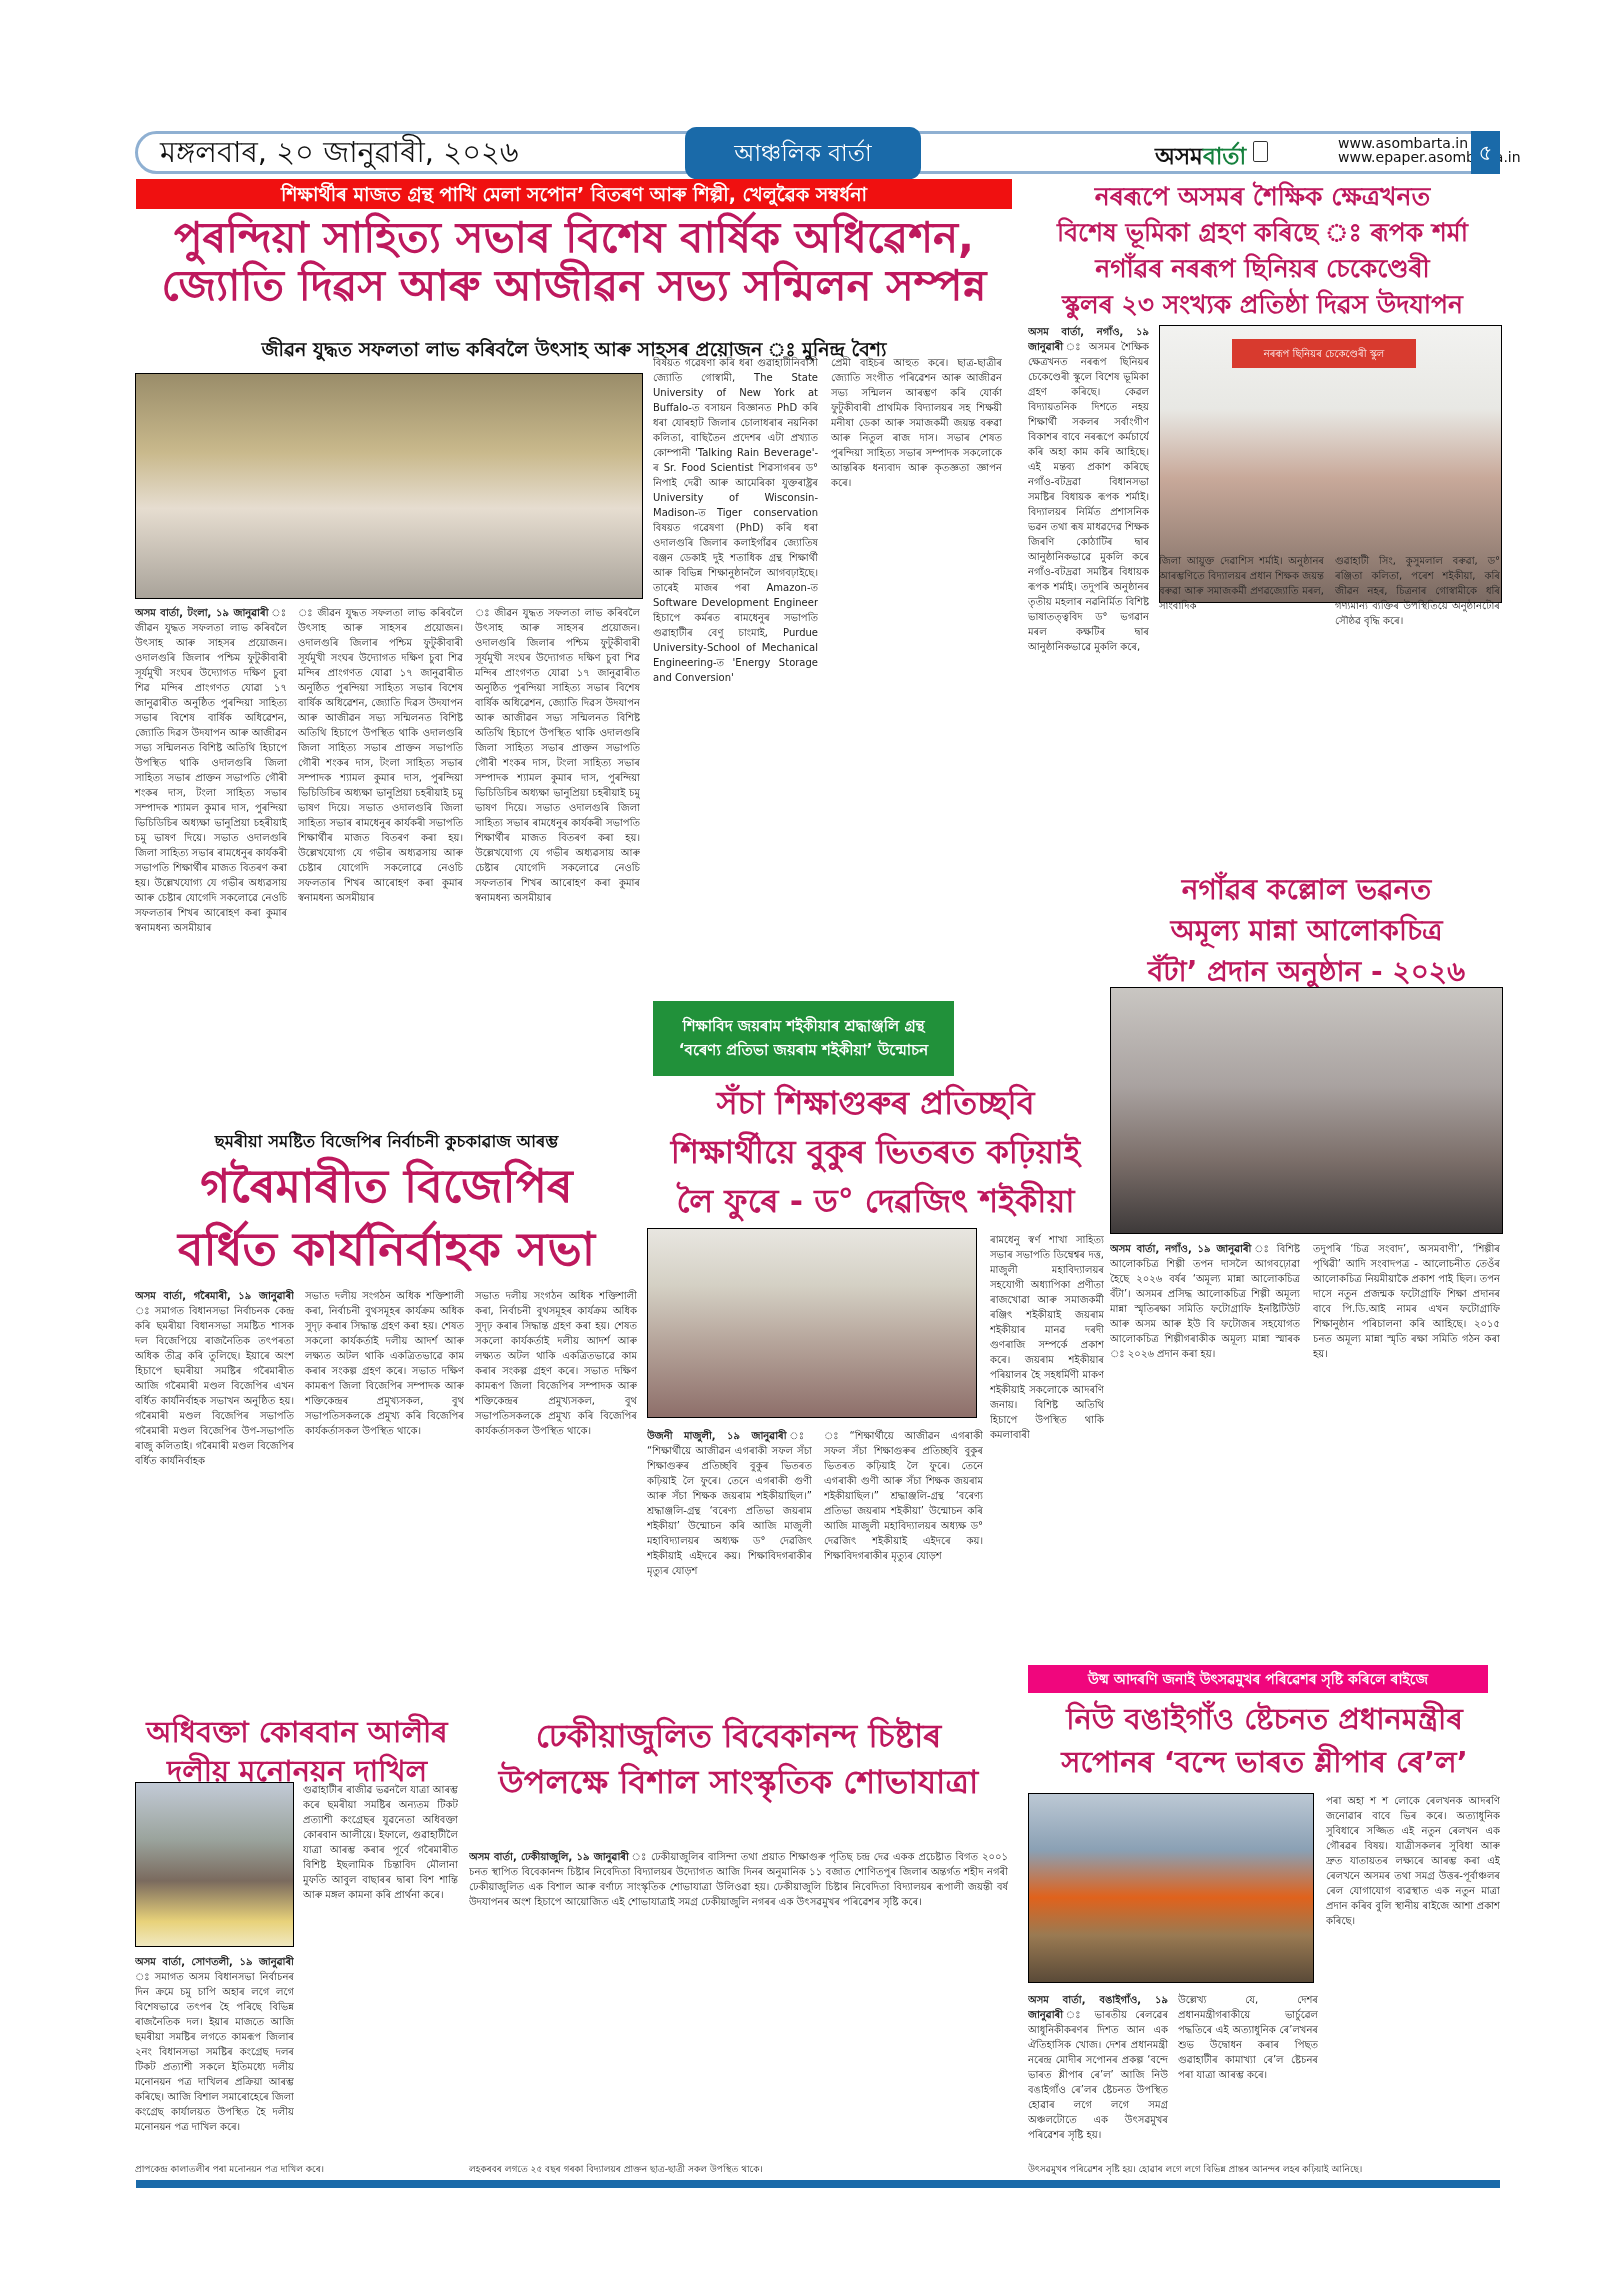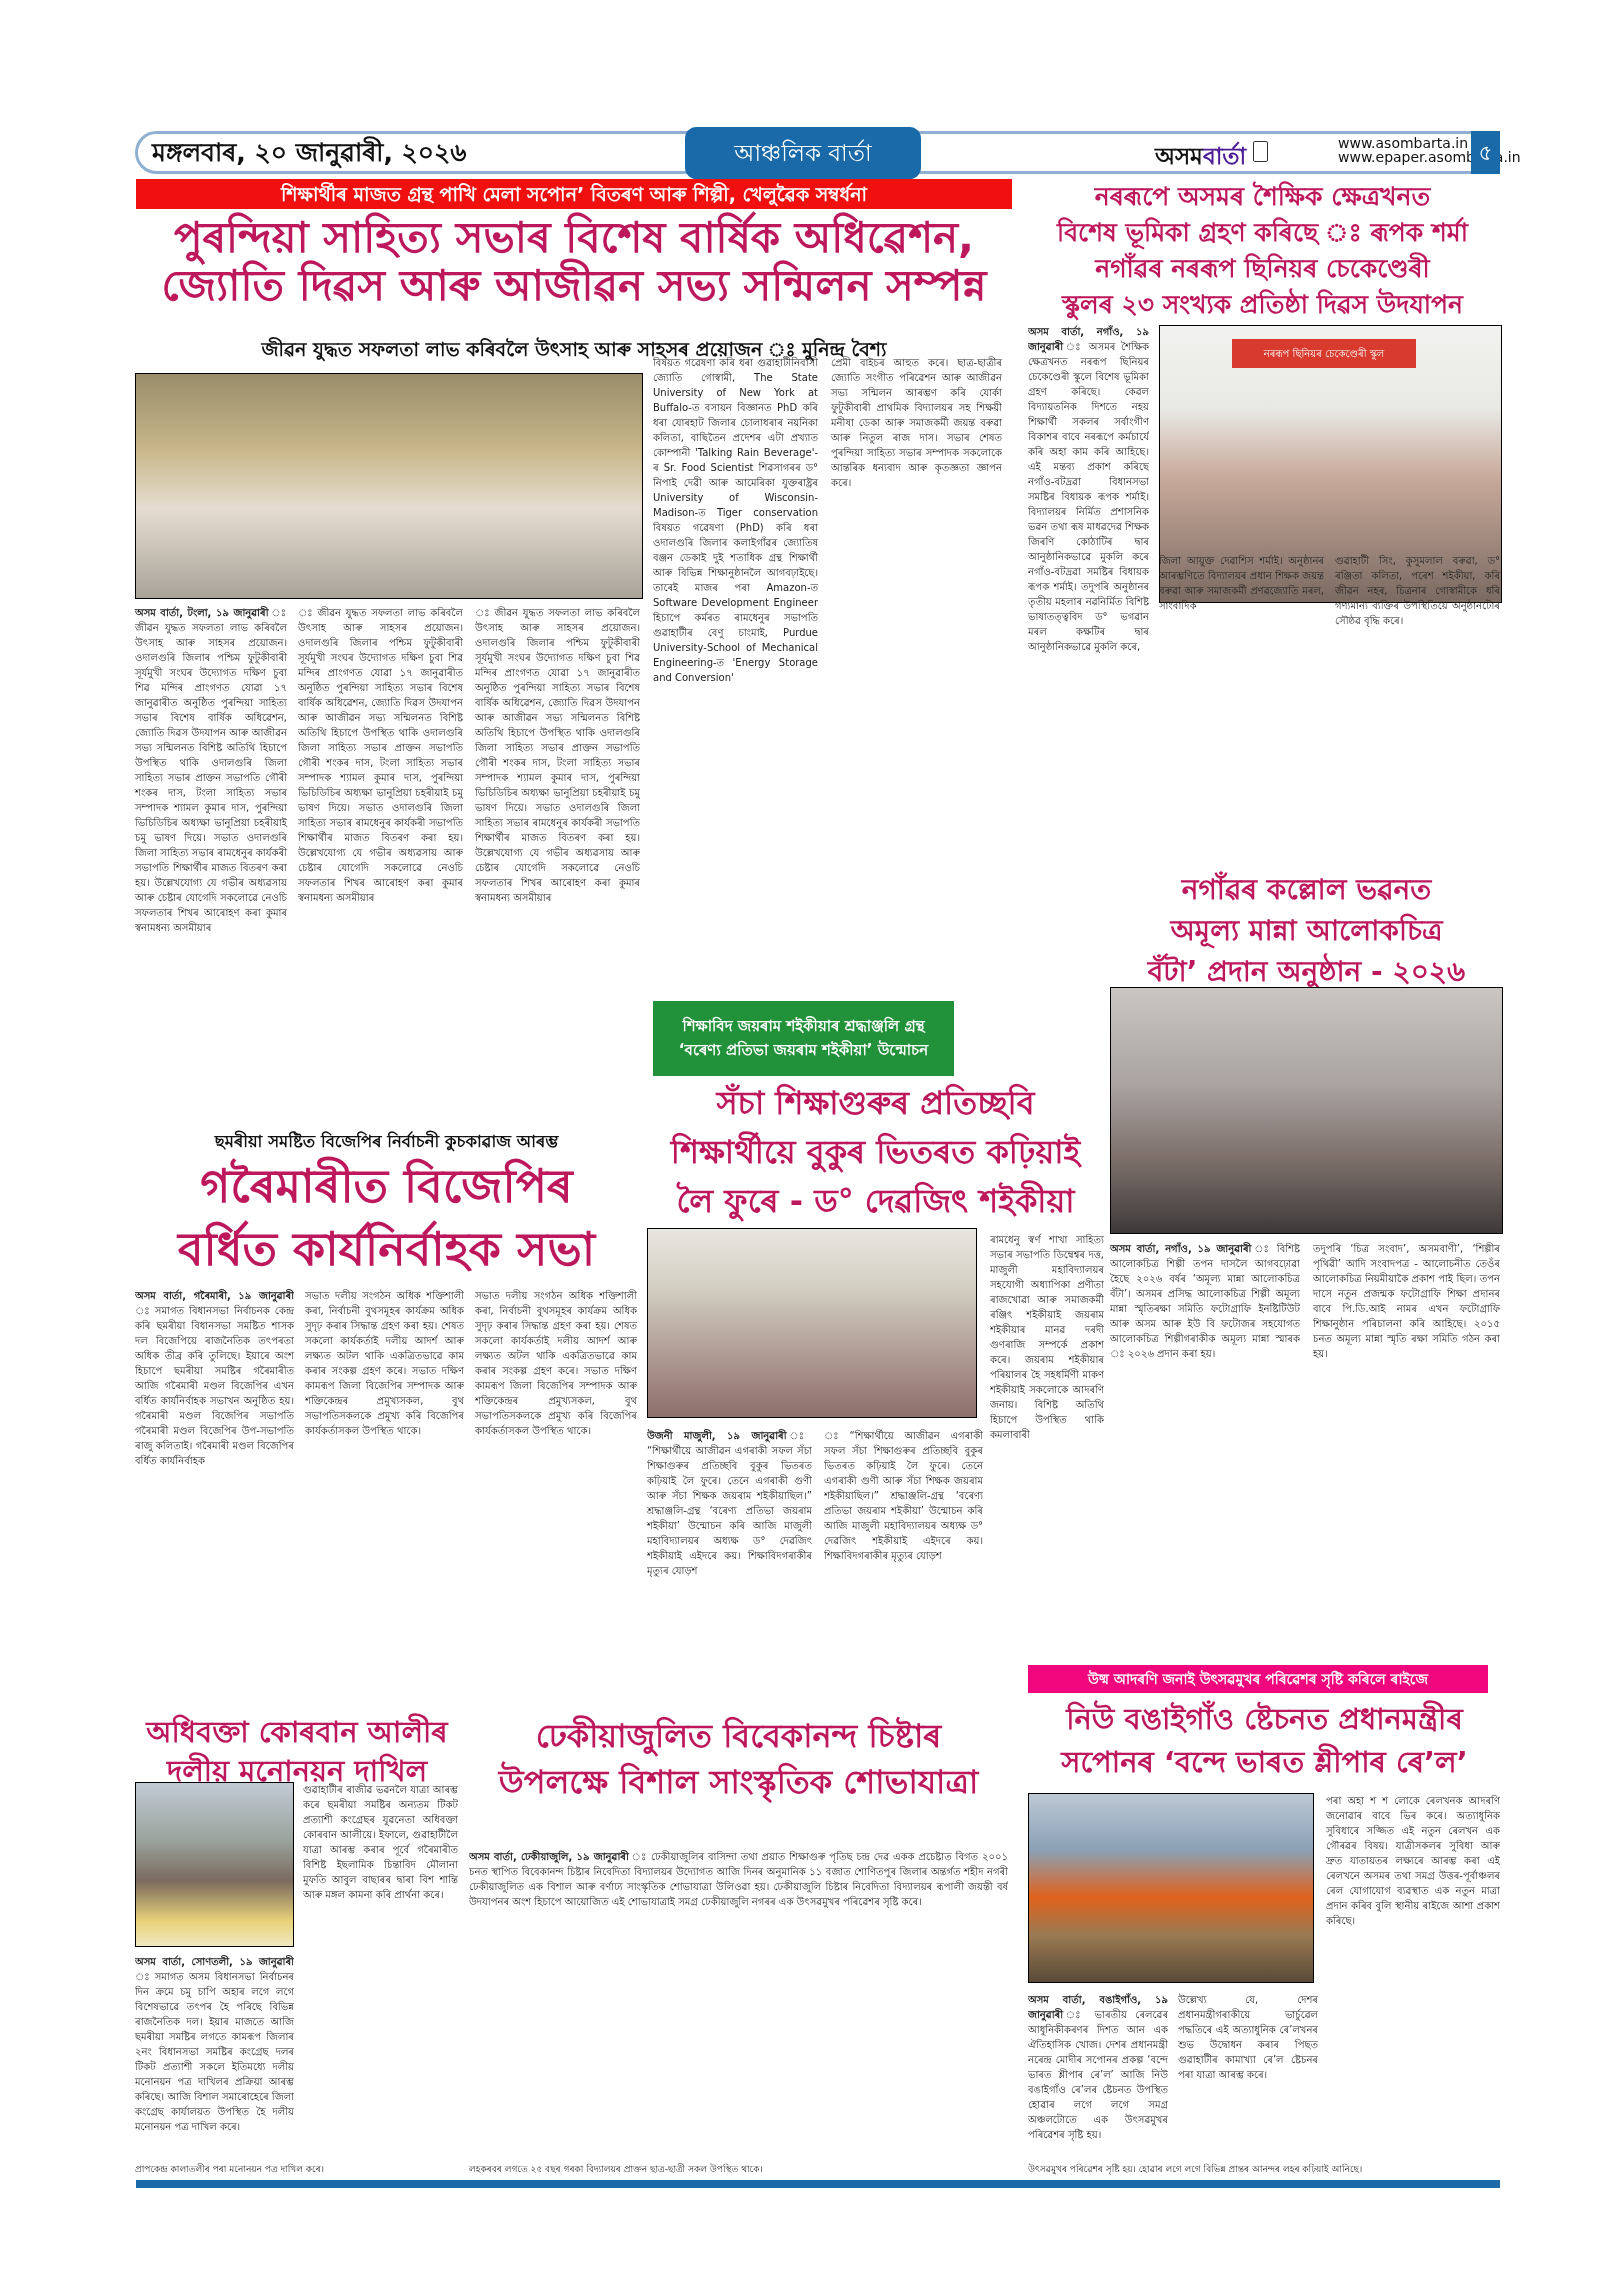--- a/index.html
+++ b/index.html
@@ -1,23 +1,23 @@
 <!DOCTYPE html>
 <html style="font-size:10px"><head>
 <meta charset="utf-8">
 <style>
   html,body{margin:0;padding:0;background:#fff;}
   body{width:1618px;height:2284px;position:relative;overflow:hidden;font-family:"DejaVu Sans",sans-serif;color:#111;}
   .abs{position:absolute;}
   
   .hdr{left:135px;top:131px;width:1364px;height:43px;border:3.8px solid #8fb0d2;border-radius:21.6px 0 0 21.6px;box-sizing:border-box;background:#fff;}
-  .hdr-date{left:152px;top:136px;font-size:25px;font-weight:bold;line-height:33px;}
+  .hdr-date{left:160px;top:136px;font-size:29px;font-weight:normal;line-height:33px;}
   .hdr-sec{left:685px;top:127px;width:236px;height:52px;background:#1a6aa9;border-radius:11.4px;color:#fff;font-size:23px;text-align:center;line-height:52px;}
   .hdr-logo{left:1155px;top:138px;font-size:23px;font-weight:bold;}
-  .hdr-logo .red{color:#4c1d95;}
+  .hdr-logo .red{color:#15803d;}
   .hdr-web{left:1338px;top:136px;font-size:14px;line-height:14px;}
   .hdr-icon{left:1253px;top:141px;width:12.7px;height:19px;border:1.3px solid #333;border-radius:1.9px;}
   .hdr-page{left:1471px;top:131px;width:29px;height:43px;background:#1a6aa9;color:#fff;font-size:21.6px;text-align:center;line-height:43px;}
   
   .banner{color:#fff;text-align:center;font-weight:bold;}
   .b-red{left:136px;top:179px;width:876px;height:30px;background:#f01010;font-size:19px;line-height:30px;}
   .b-green{left:653px;top:1001px;width:301px;height:75px;background:#21913a;font-size:15px;line-height:24px;padding-top:12.7px;box-sizing:border-box;}
   .b-pink{left:1028px;top:1665px;width:460px;height:28px;background:#f0067d;font-size:14px;line-height:28px;}
   .hl{font-weight:bold;text-align:center;color:#be185d;line-height:1.15;}
   .sub{text-align:center;font-weight:bold;}

